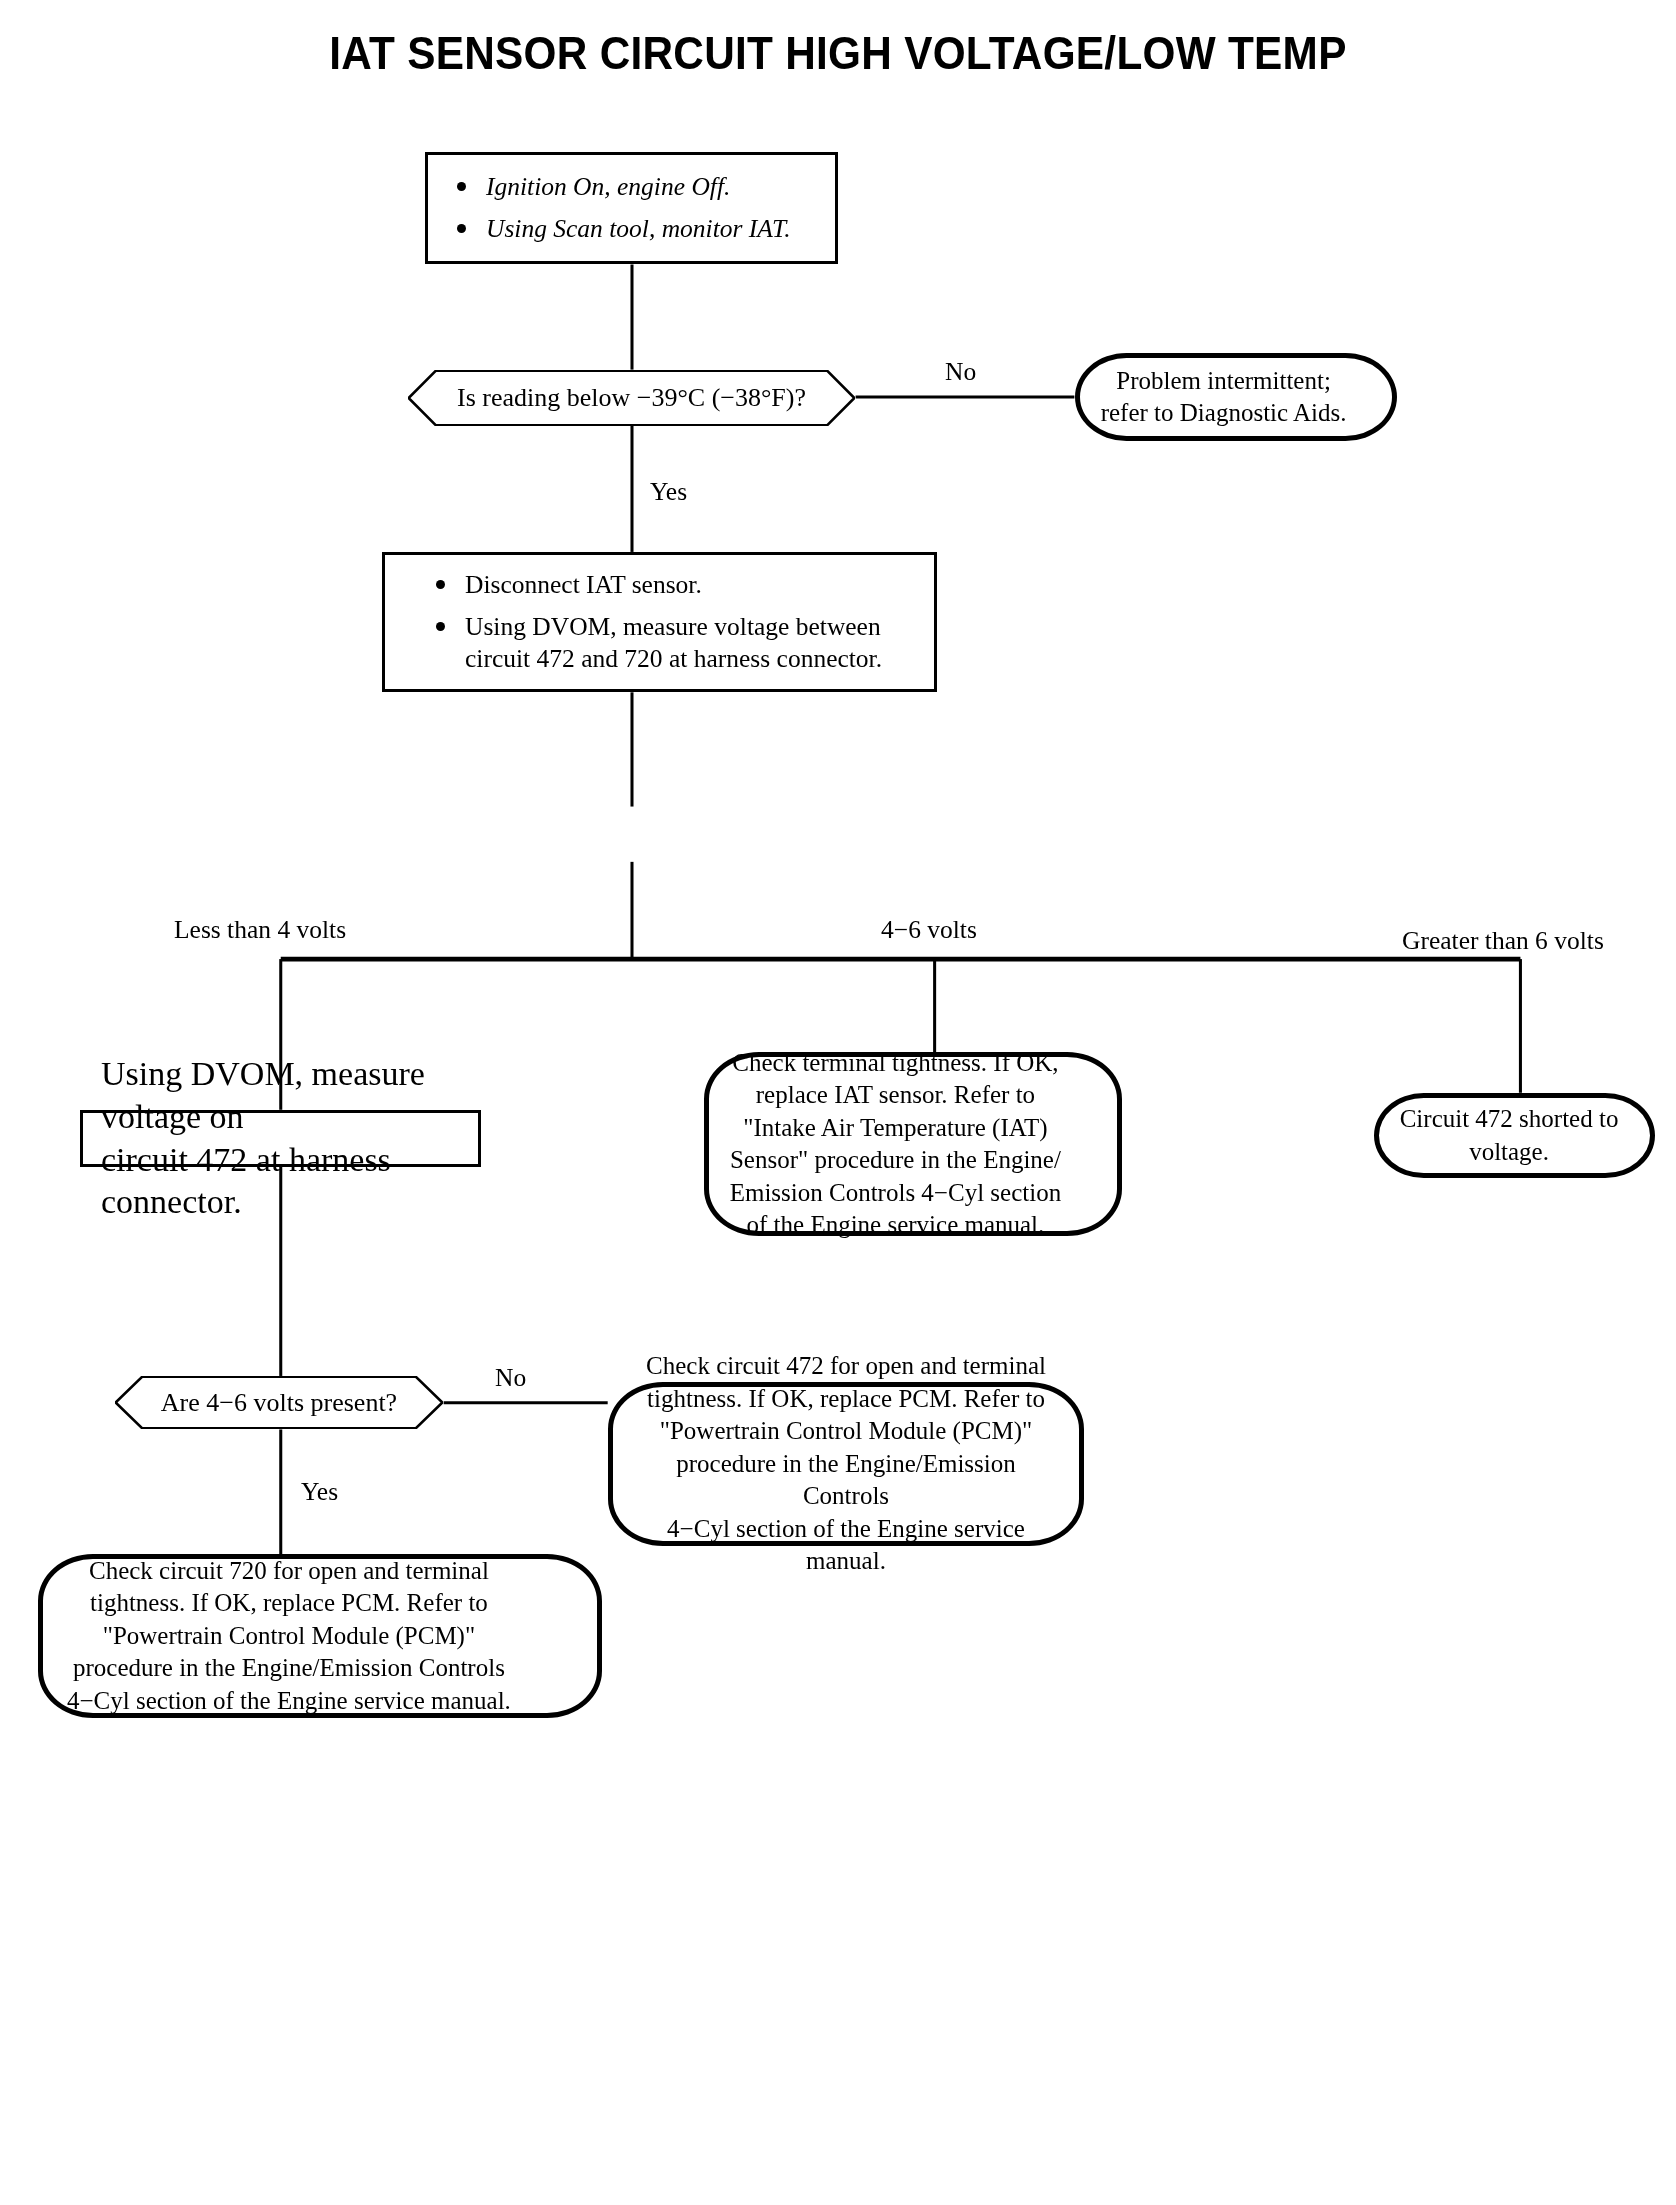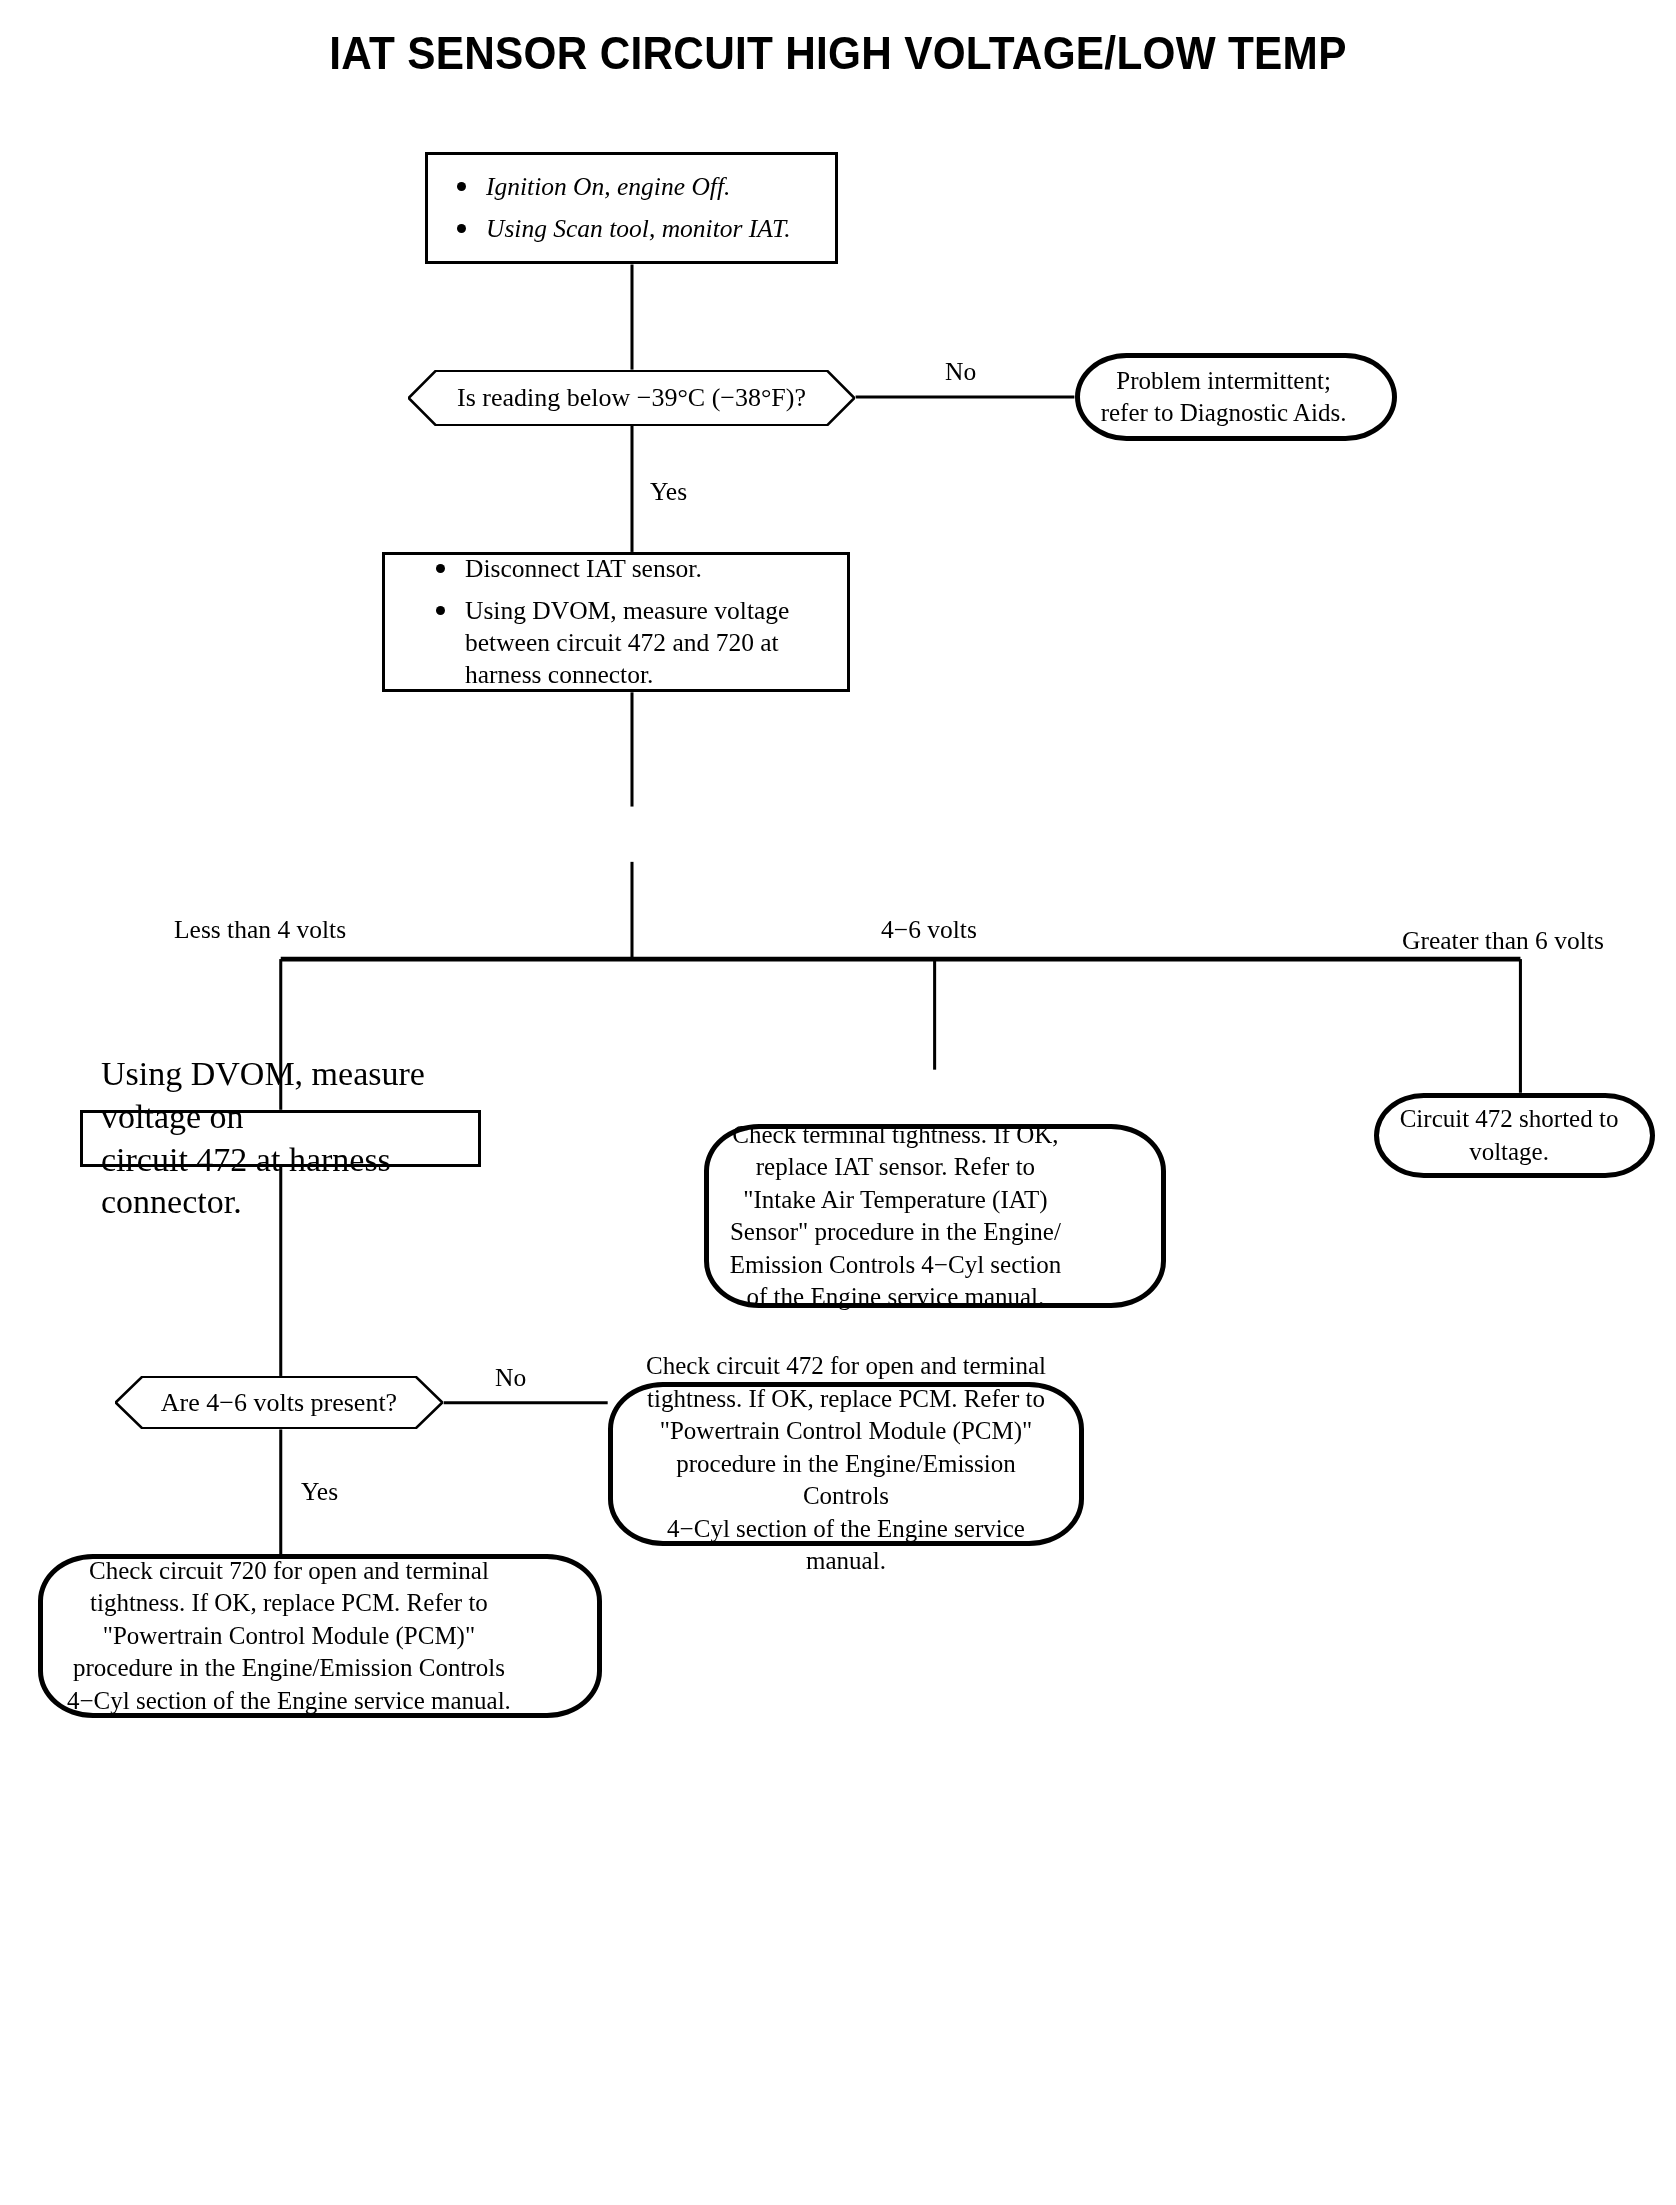--- a/index.html
+++ b/index.html
@@ -175,34 +175,34 @@
       <polygon points="46,1 690,1 735,46 690,91 46,91 1,46" fill="#ffffff" stroke="#000000" stroke-width="2.6" vector-effect="non-scaling-stroke"></polygon>
     </svg>
     <div class="hex-label">Is reading below −39°C (−38°F)?</div>
   </div>
 
   <div class="node terminator" style="left:1075px; top:353px; width:322px; height:88px;">
     <div class="plain-text">Problem intermittent;
 refer to Diagnostic Aids.</div>
   </div>
 
-  <div class="node process" style="left:382px; top:552px; width:468px; height:140px;padding-left:40px;">
+  <div class="node process" style="left:382px; top:552px; width:555px; height:140px;padding-left:40px;">
     <ul class="bullets">
       <li>Disconnect IAT sensor.</li>
       <li>Using DVOM, measure voltage between circuit 472 and 720 at harness connector.</li>
     </ul>
   </div>
 
 
   <div class="node process" style="left:80px; top:1110px; width:401px; height:57px;">
     <div class="plain-text">Using DVOM, measure voltage on
 circuit 472 at harness connector.</div>
   </div>
 
-  <div class="node terminator" style="left:704px; top:1124px; width:462px; height:184px;">
+  <div class="node terminator" style="left:704px; top:1052px; width:418px; height:184px;">
     <div class="plain-text">Check terminal tightness. If OK,
 replace IAT sensor. Refer to
 "Intake Air Temperature (IAT)
 Sensor" procedure in the Engine/
 Emission Controls 4−Cyl section
 of the Engine service manual.</div>
   </div>
 
   <div class="node terminator" style="left:1374px; top:1093px; width:281px; height:85px;">
     <div class="plain-text">Circuit 472 shorted to

